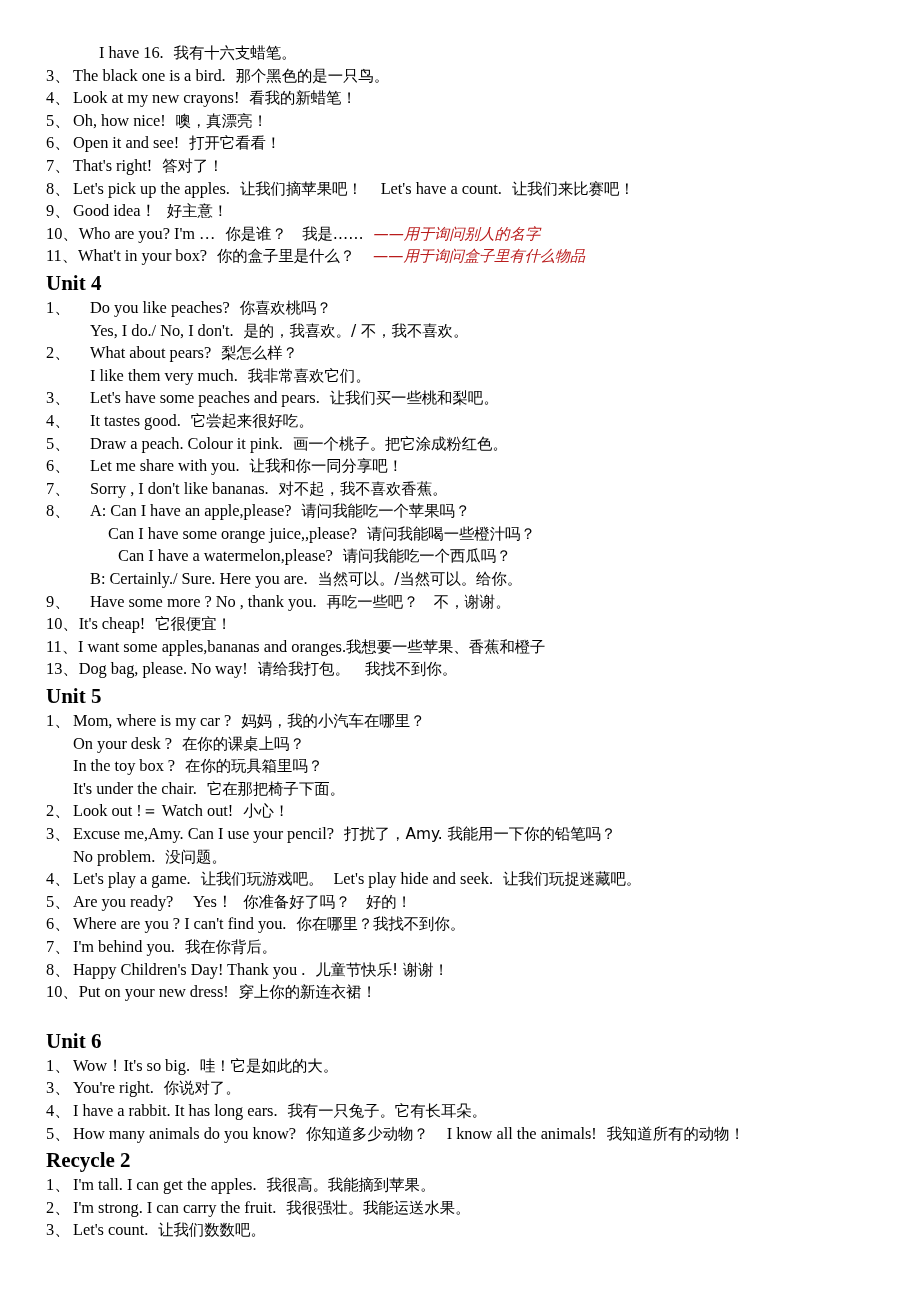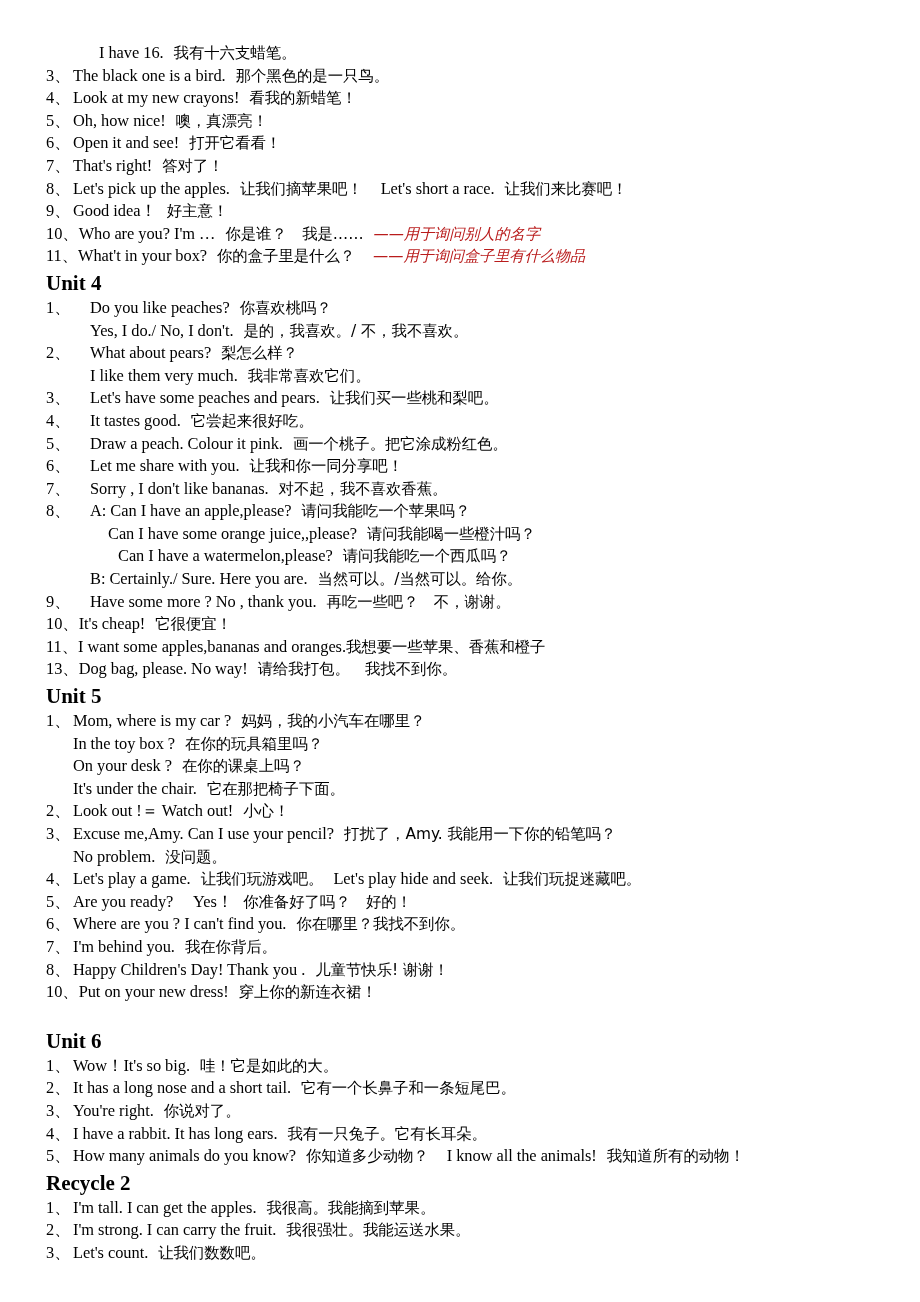--- a/index.html
+++ b/index.html
@@ -95,21 +95,21 @@
     <div class="line narrow-num">
       <span class="num">5、</span><span class="en">Oh, how nice!</span><span class="gap-s"></span><span class="cn">噢，真漂亮！</span>
     </div>
     <div class="line narrow-num">
       <span class="num">6、</span><span class="en">Open it and see!</span><span class="gap-s"></span><span class="cn">打开它看看！</span>
     </div>
     <div class="line narrow-num">
       <span class="num">7、</span><span class="en">That's right!</span><span class="gap-s"></span><span class="cn">答对了！</span>
     </div>
     <div class="line narrow-num">
-      <span class="num">8、</span><span class="en">Let's pick up the apples.</span><span class="gap-s"></span><span class="cn">让我们摘苹果吧！</span><span class="gap-m"></span><span class="en">Let's short a race.</span><span class="gap-s"></span><span class="cn">让我们来比赛吧！</span>
+      <span class="num">8、</span><span class="en">Let's pick up the apples.</span><span class="gap-s"></span><span class="cn">让我们摘苹果吧！</span><span class="gap-m"></span><span class="en">Let's have a count.</span><span class="gap-s"></span><span class="cn">让我们来比赛吧！</span>
     </div>
     <div class="line narrow-num">
       <span class="num">9、</span><span class="en">Good idea！</span><span class="gap-s"></span><span class="cn">好主意！</span>
     </div>
     <div class="line narrow-num">
       <span class="num">10、</span><span class="en">Who are you? I'm …</span><span class="gap-s"></span><span class="cn">你是谁？　我是……</span><span class="gap-s"></span><span class="annot">——用于询问别人的名字</span>
     </div>
     <div class="line narrow-num">
       <span class="num">11、</span><span class="en">What't in your box?</span><span class="gap-s"></span><span class="cn">你的盒子里是什么？</span><span class="gap-m"></span><span class="annot">——用于询问盒子里有什么物品</span>
     </div>
@@ -171,26 +171,26 @@
     <div class="line narrow-num">
       <span class="num">13、</span><span class="en">Dog bag, please. No way!</span><span class="gap-s"></span><span class="cn">请给我打包。　我找不到你。</span>
     </div>
 
     <div class="unit-heading">Unit 5</div>
 
     <div class="line narrow-num">
       <span class="num">1、</span><span class="en">Mom, where is my car ?</span><span class="gap-s"></span><span class="cn">妈妈，我的小汽车在哪里？</span>
     </div>
     <div class="line sub">
+      <span class="en">On your desk ?</span><span class="gap-s"></span><span class="cn">在你的课桌上吗？</span>
+    </div>
+    <div class="line sub">
       <span class="en">In the toy box ?</span><span class="gap-s"></span><span class="cn">在你的玩具箱里吗？</span>
     </div>
     <div class="line sub">
-      <span class="en">On your desk ?</span><span class="gap-s"></span><span class="cn">在你的课桌上吗？</span>
-    </div>
-    <div class="line sub">
       <span class="en">It's under the chair.</span><span class="gap-s"></span><span class="cn">它在那把椅子下面。</span>
     </div>
 
     <div class="line narrow-num">
       <span class="num">2、</span><span class="en">Look out !＝  Watch out!</span><span class="gap-s"></span><span class="cn">小心！</span>
     </div>
 
     <div class="line narrow-num">
       <span class="num">3、</span><span class="en">Excuse me,Amy. Can I use your pencil?</span><span class="gap-s"></span><span class="cn">打扰了，Amy. 我能用一下你的铅笔吗？</span>
     </div>
@@ -216,23 +216,20 @@
     <div class="line narrow-num">
       <span class="num">10、</span><span class="en">Put on your new dress!</span><span class="gap-s"></span><span class="cn">穿上你的新连衣裙！</span>
     </div>
 
     <div class="spacer"></div>
 
     <div class="unit-heading">Unit 6</div>
 
     <div class="line narrow-num">
       <span class="num">1、</span><span class="en">Wow！It's so big.</span><span class="gap-s"></span><span class="cn">哇！它是如此的大。</span>
-    </div>
-    <div class="line narrow-num">
-      <span class="num">2、</span><span class="en">It has a long nose and a short tail.</span><span class="gap-s"></span><span class="cn">它有一个长鼻子和一条短尾巴。</span>
     </div>
     <div class="line narrow-num">
       <span class="num">3、</span><span class="en">You're right.</span><span class="gap-s"></span><span class="cn">你说对了。</span>
     </div>
     <div class="line narrow-num">
       <span class="num">4、</span><span class="en">I have a rabbit. It has long ears.</span><span class="gap-s"></span><span class="cn">我有一只兔子。它有长耳朵。</span>
     </div>
     <div class="line narrow-num">
       <span class="num">5、</span><span class="en">How many animals do you know?</span><span class="gap-s"></span><span class="cn">你知道多少动物？</span><span class="gap-m"></span><span class="en">I know all the animals!</span><span class="gap-s"></span><span class="cn">我知道所有的动物！</span>
     </div>

